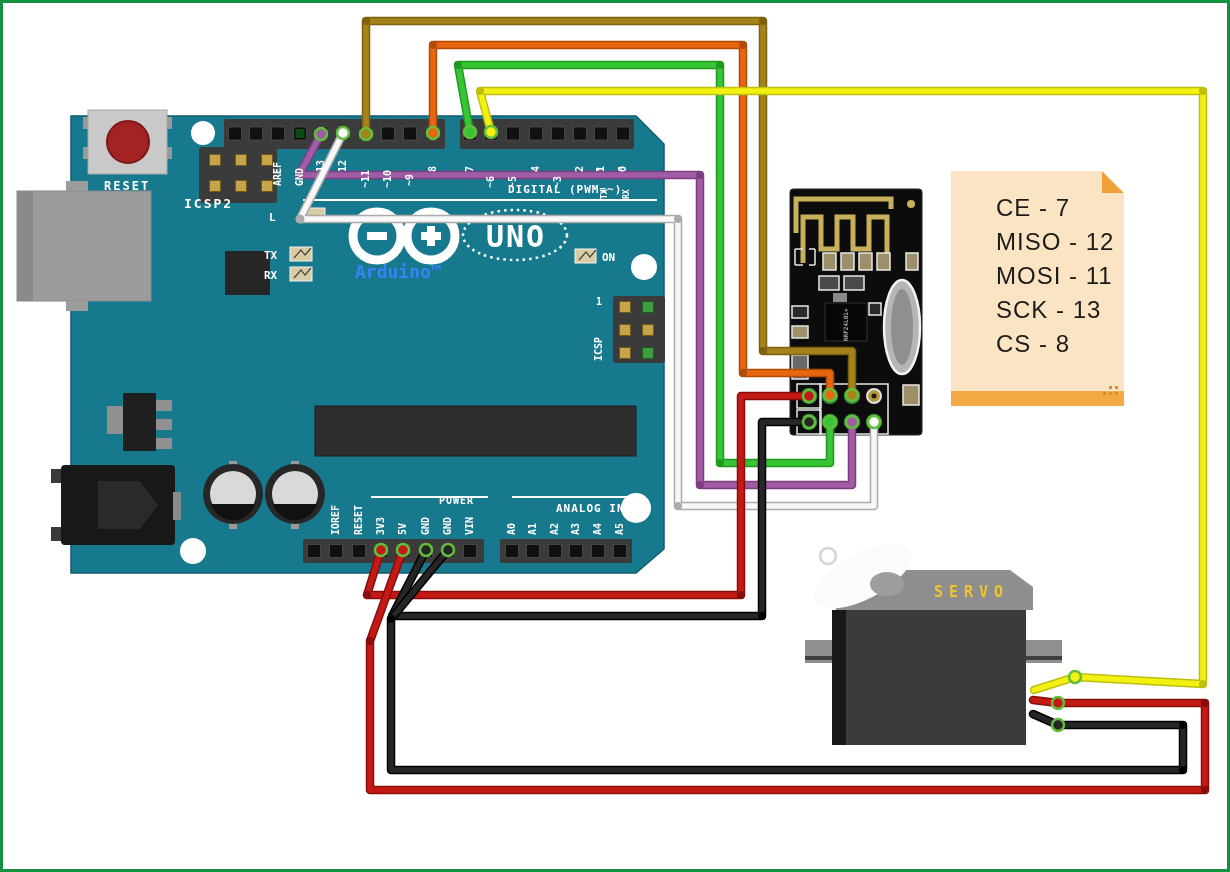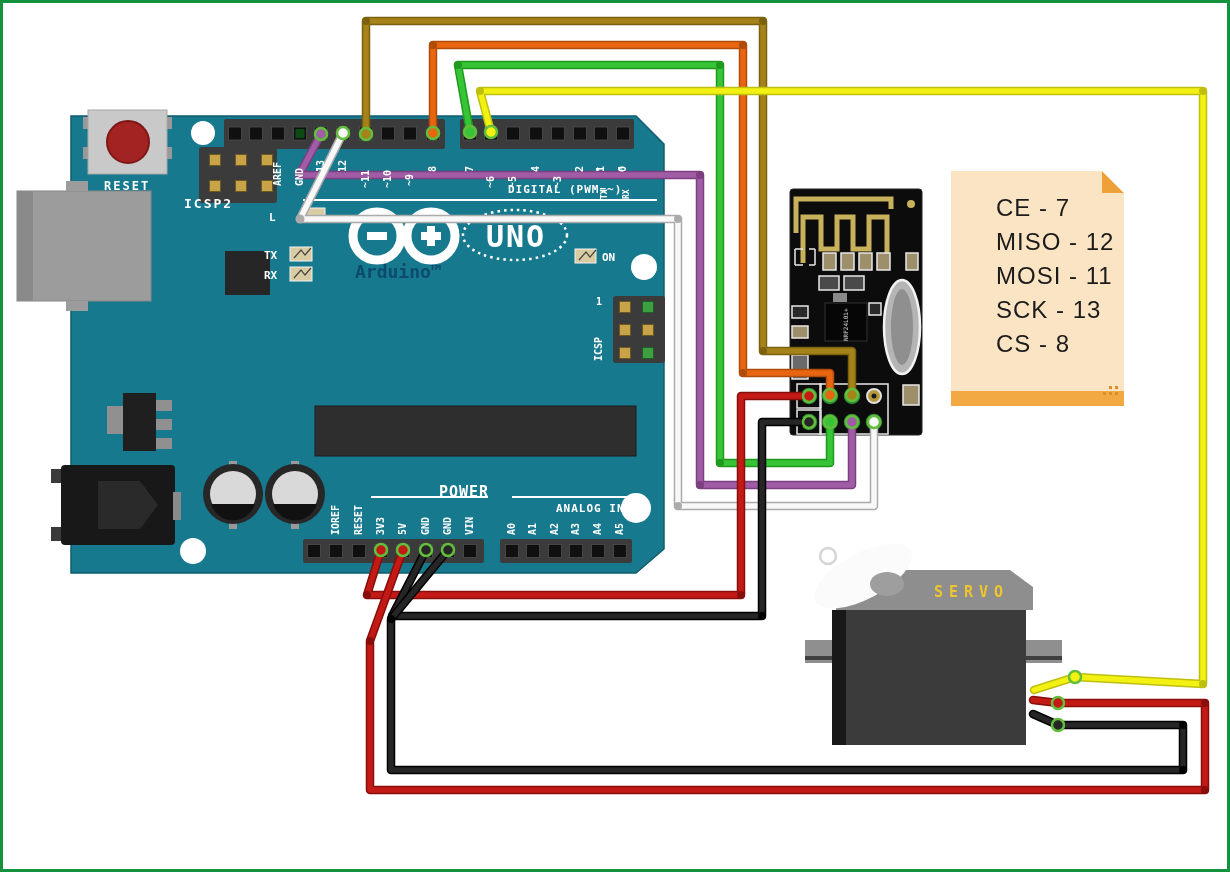--- a/index.html
+++ b/index.html
@@ -22,21 +22,21 @@
   #note .grip{position:absolute;right:6px;bottom:17px;width:3px;height:3px;background:#DB8E2A;
         box-shadow:-6px 0 #DB8E2A,0 6px #DB8E2A,-6px 6px #DB8E2A,-12px 6px #DB8E2A;}
   #note .lines{position:absolute;left:45px;top:20px;font:24px "Liberation Sans",sans-serif;
         color:#1B1B1B;line-height:34px;letter-spacing:1px;}
   #brandmark{position:absolute;left:1053px;top:804px;font:bold 36px "DejaVu Sans",sans-serif;
         color:#8F8F8F;letter-spacing:1px;}
   #servo-label{position:absolute;left:923px;top:580px;font:bold 15px "DejaVu Sans Mono",monospace;
         color:#EFC52F;letter-spacing:6px;margin-left:8px;}
   #uno-label{position:absolute;left:483px;top:216px;font:bold 30px "DejaVu Sans Mono",monospace;
         color:#fff;letter-spacing:2px;}
-  #arduino-brand{position:absolute;left:352px;top:258px;font:bold 18px "DejaVu Sans Mono",monospace;color:#0c4a6e;}
+  #arduino-brand{position:absolute;left:352px;top:258px;font:bold 18px "DejaVu Sans Mono",monospace;color:#3b82f6;}
   .marker{position:absolute;color:#fff;font-size:9px;line-height:9px;}
 </style>
 </head>
 <body>
 
 <div id="stage">
 
 <svg id="gfx" width="1230" height="872" viewBox="0 0 1230 872">
 
   <g>
@@ -339,21 +339,21 @@
   </g>
 </svg>
 
 <div class="hl" style="left:101px;top:176px;font-size:12px;letter-spacing:2px;">RESET</div>
 <div class="hl" style="left:181px;top:193px;font-size:13px;letter-spacing:2px;">ICSP2</div>
 <div class="hl" style="left:461px;top:180px;font-size:11px;letter-spacing:1px;padding-left:44px;">DIGITAL (PWM=~)</div>
 <div class="hl" style="left:266px;top:208px;font-size:11px;">L</div>
 <div class="hl" style="left:261px;top:246px;font-size:11px;">TX</div>
 <div class="hl" style="left:261px;top:266px;font-size:11px;">RX</div>
 <div class="hl" style="left:599px;top:248px;font-size:11px;">ON</div>
-<div class="hl" style="left:436px;top:480px;font-size:15px;letter-spacing:1px;">POWER</div>
+<div class="hl" style="left:436px;top:492px;font-size:10px;letter-spacing:1px;">POWER</div>
 <div class="hl" style="left:553px;top:499px;font-size:11px;letter-spacing:1px;text-align:center;">ANALOG IN</div>
 <div class="hl" style="left:593px;top:293px;font-size:10px;">1</div>
 <div id="uno-label">UNO</div>
 <div id="arduino-brand">Arduino™</div>
 
 <span class="vl" style="left:280px;top:173px;">AREF</span>
 <span class="vl" style="left:302px;top:173px;">GND</span>
 <span class="vl" style="left:323px;top:159px;">13</span>
 <span class="vl" style="left:345px;top:159px;">12</span>
 <span class="vl" style="left:368px;top:175px;">~11</span>

